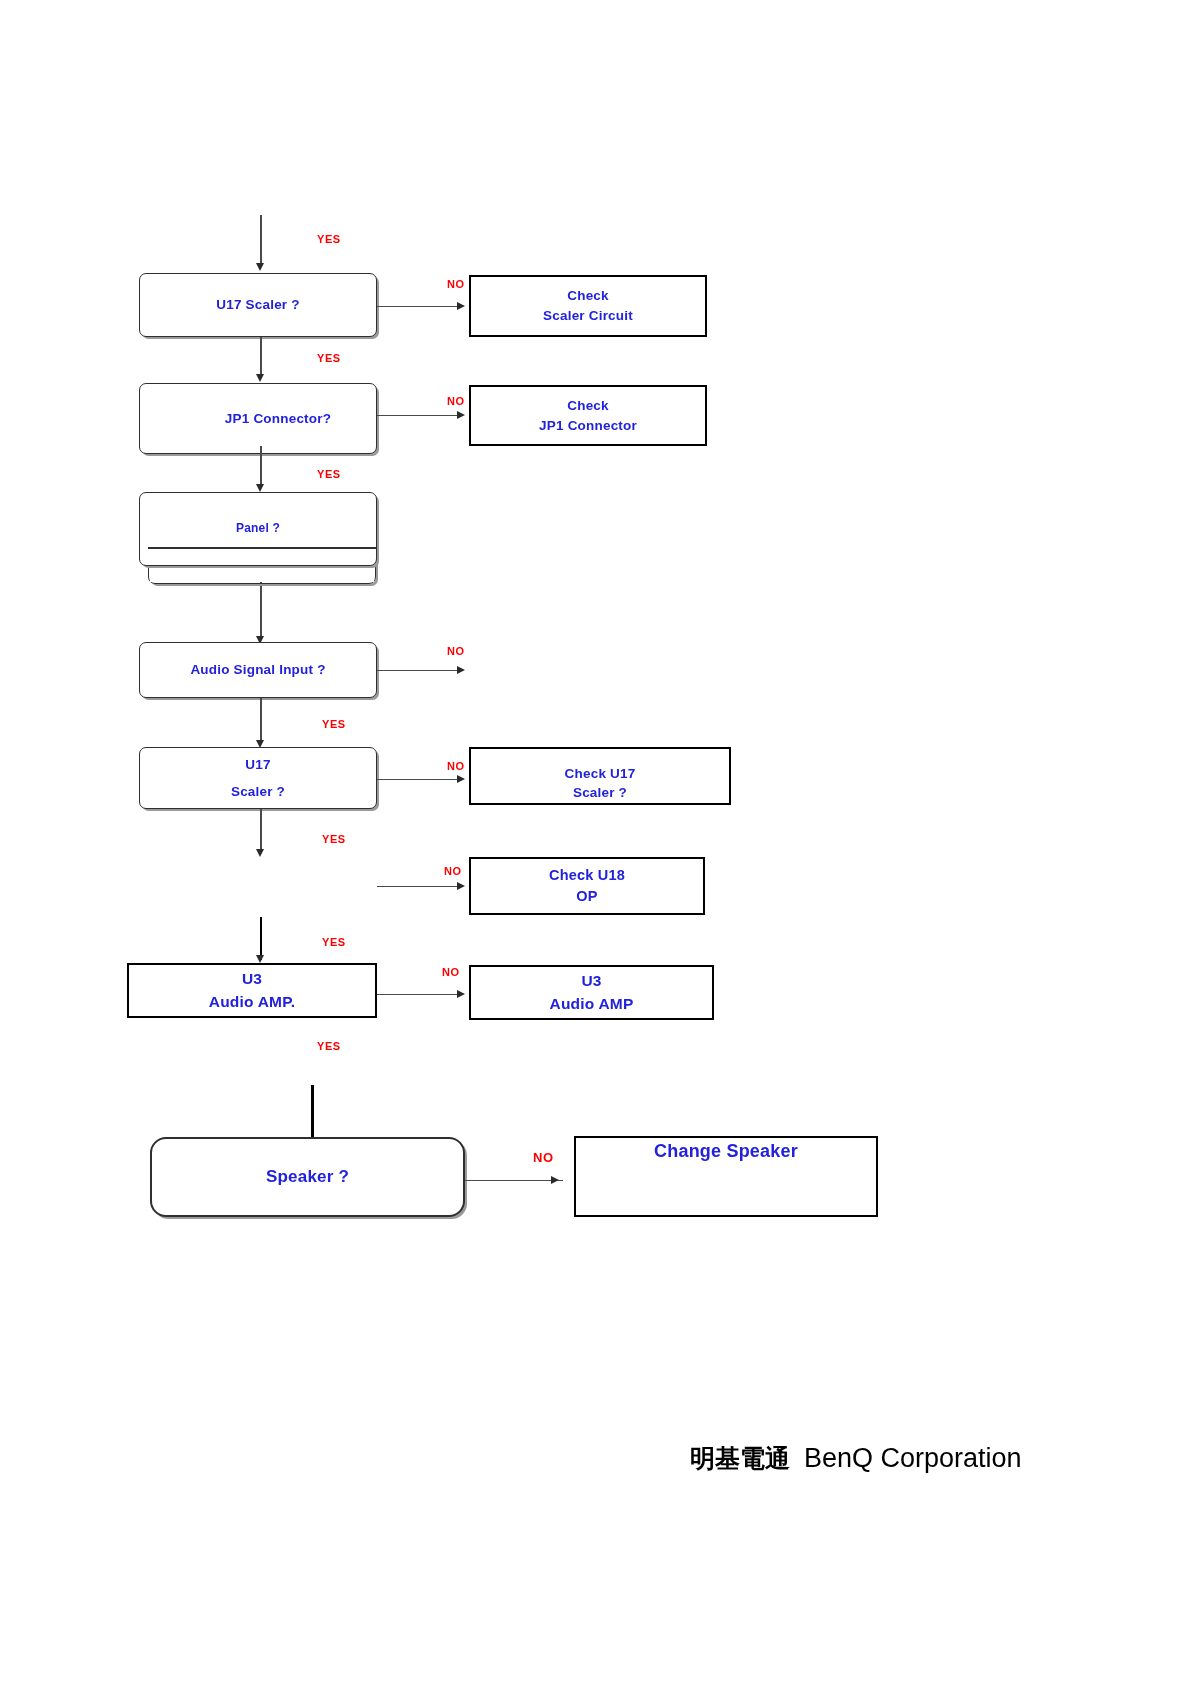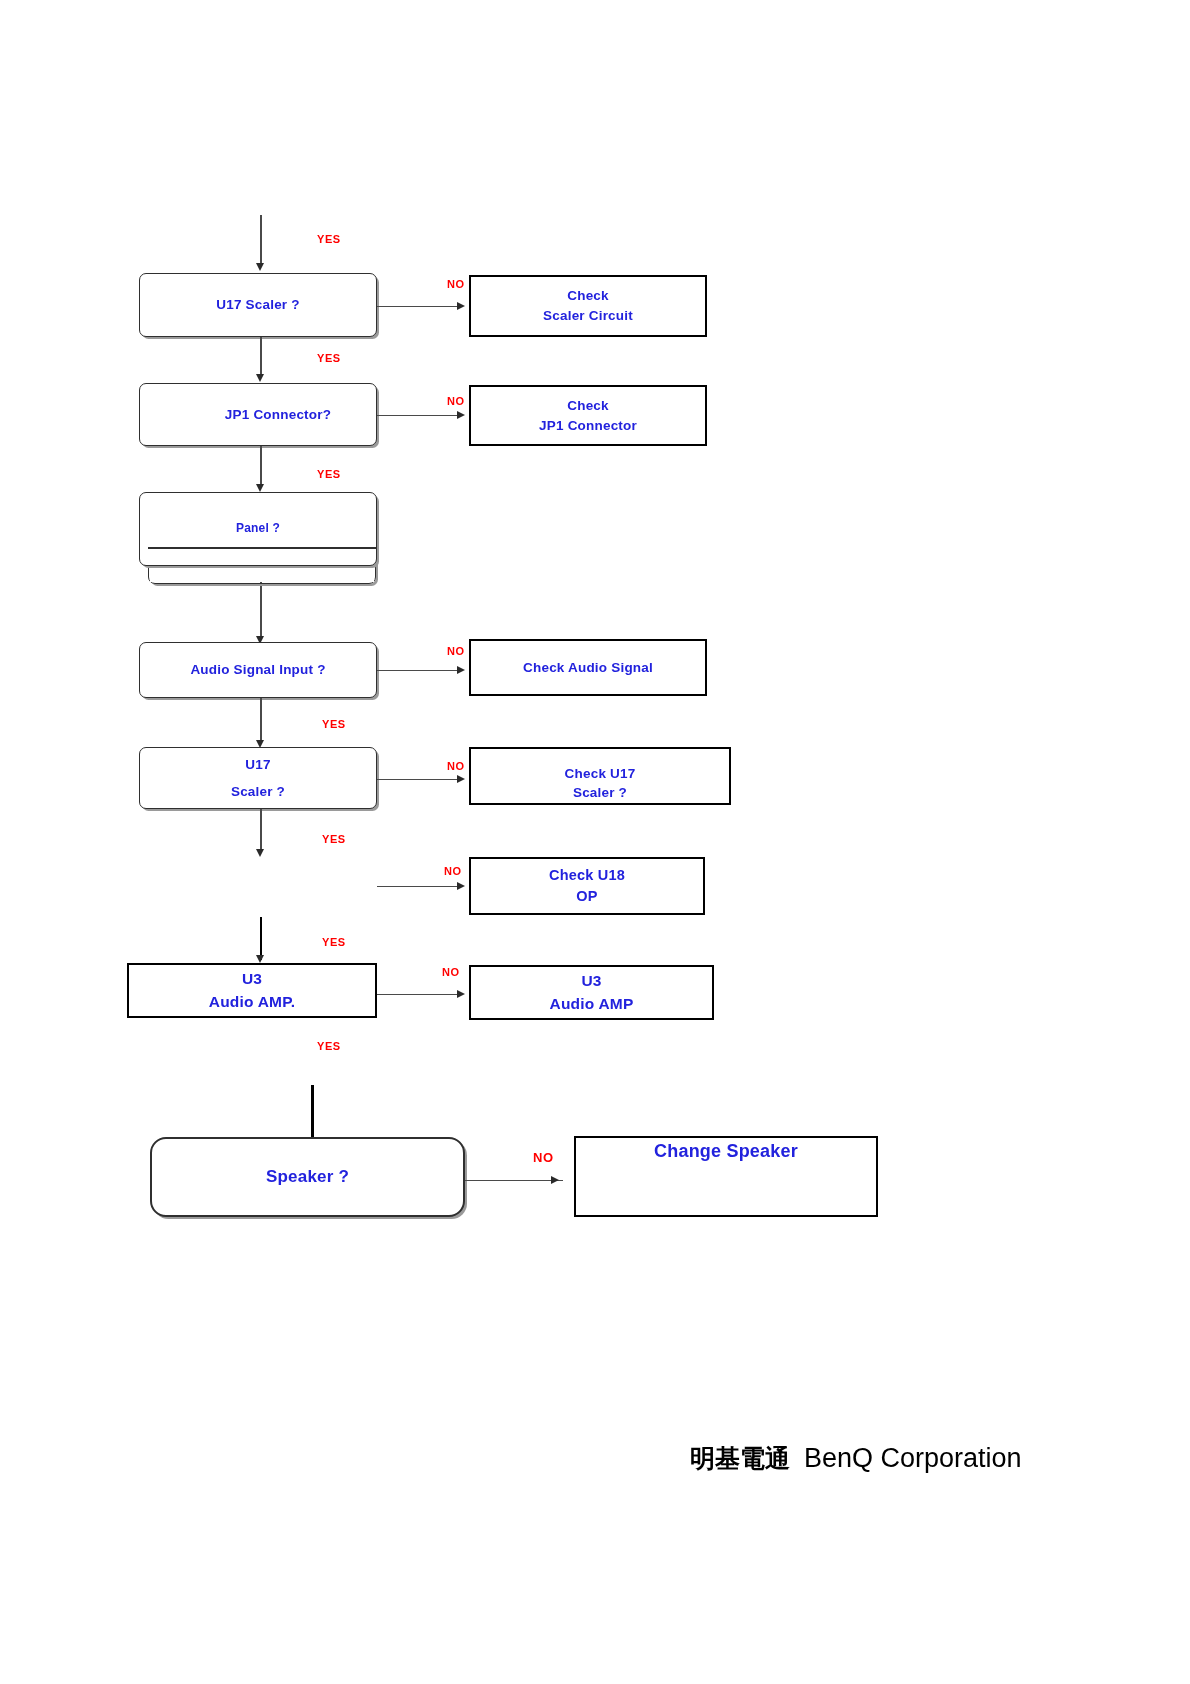--- a/index.html
+++ b/index.html
@@ -141,21 +141,21 @@
   </div>
 
   <div class="hline" style="left:377px; top:306px; width:82px;"></div>
   <div class="arrow-right" style="left:457px; top:302px;"></div>
   <div class="edge-label" style="left:411px; top:278px;">NO</div>
 
   <div class="vline" style="left:260px; top:337px; height:41px;"></div>
   <div class="arrow-down" style="left:255.5px; top:374px;"></div>
   <div class="edge-label" style="left:281px; top:352px;">YES</div>
 
-  <div class="node decision" style="left:139px; top:383px; width:238px; height:63px; font-size:13.5px;padding-left:40px;">
+  <div class="node decision" style="left:139px; top:383px; width:238px; height:71px; font-size:13.5px;padding-left:40px;">
     <span class="line">JP1 Connector?</span>
   </div>
 
   <div class="node action" style="left:469px; top:385px; width:238px; height:61px; font-size:13.5px;">
     <span class="line">Check</span>
     <span class="line">JP1 Connector</span>
   </div>
 
   <div class="hline" style="left:377px; top:415px; width:82px;"></div>
   <div class="arrow-right" style="left:457px; top:411px;"></div>
@@ -176,23 +176,20 @@
   <div style="position:absolute; left:150px; top:549px; width:224px; height:33px; background:#ffffff; z-index:2;"></div>
   <div style="position:absolute; left:148px; top:547px; width:228px; height:2px; background:#2f2f2f; z-index:4;"></div>
 
   <div class="vline" style="left:260px; top:582px; height:57px;"></div>
   <div class="arrow-down" style="left:255.5px; top:636px;"></div>
 
   <div class="node decision" style="left:139px; top:642px; width:238px; height:56px; font-size:13.5px;">
     <span class="line">Audio Signal Input ?</span>
   </div>
 
-  <div class="node action" style="left:469px; top:639px; width:238px; height:57px; font-size:13.5px;">
-    <span class="line">Check Audio Signal</span>
-  </div>
 
   <div class="hline" style="left:377px; top:670px; width:82px;"></div>
   <div class="arrow-right" style="left:457px; top:666px;"></div>
   <div class="edge-label" style="left:411px; top:645px;">NO</div>
 
   <div class="vline" style="left:260px; top:698px; height:45px;"></div>
   <div class="arrow-down" style="left:255.5px; top:740px;"></div>
   <div class="edge-label" style="left:286px; top:718px;">YES</div>
 
   <div class="node decision" style="left:139px; top:747px; width:238px; height:62px; font-size:13.5px;">

